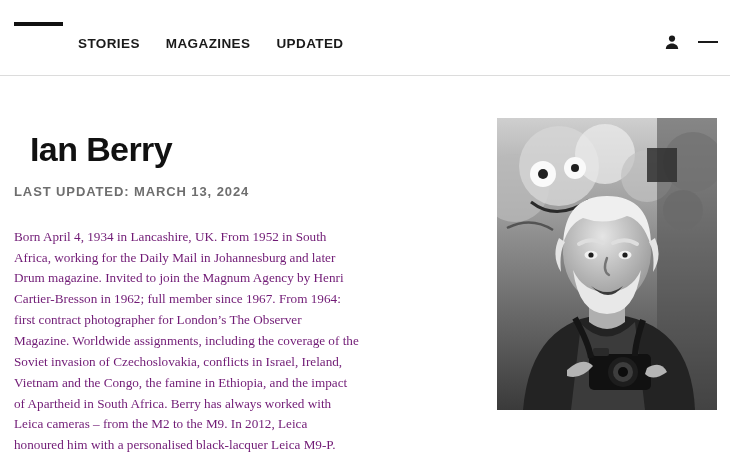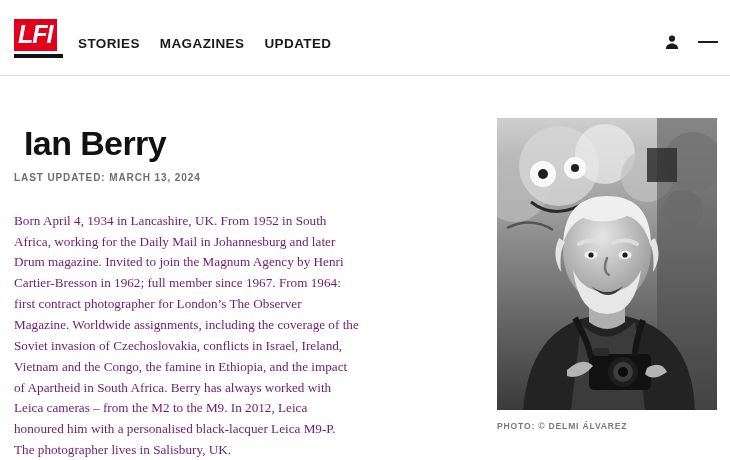--- a/index.html
+++ b/index.html
@@ -47,21 +47,21 @@
   }
   .logo-underline {
     margin-top: 3px;
     width: 49px; height: 4px;
     background: #111111;
   }
   .nav {
     position: absolute;
     left: 78px; top: 36px;
     display: flex;
-    gap: 20px;
+    gap: 26px;
     align-items: flex-start;
   }
   .nav a {
     color: #1a1a1a;
     font-size: 13.5px;
     font-weight: 700;
     letter-spacing: 0.4px;
     text-decoration: none;
     white-space: nowrap;
   }
@@ -97,25 +97,25 @@
     left: 14px; top: 40px;
     width: 450px;
   }
   .title {
     font-family: "Liberation Sans", sans-serif;
     font-weight: 700;
     font-size: 34px;
     line-height: 1.05;
     color: #111111;
     letter-spacing: -0.6px;
-    margin: 10px;
+    margin: 16px;
   }
   .updated {
     margin-top: 0;
-    font-size: 10px;
+    font-size: 13px;
     font-weight: 700;
     letter-spacing: 0.9px;
     color: #6e6e6e;
   }
   .bio {
     margin-top: 28px;
     width: 345px;
     font-family: "Liberation Serif", serif;
     font-size: 13.2px;
     line-height: 1.58;
@@ -146,21 +146,20 @@
   }
 </style>
 </head>
 <body>
 
 <div id="page">
 
   <div class="header">
 
     <div class="logo-wrap">
-      <div class="logo-mark">LFI</div>
       <div class="logo-underline"></div>
     </div>
 
     <nav class="nav">
       <a href="#">STORIES</a>
       <a href="#">MAGAZINES</a>
       <a href="#">UPDATED</a>
     </nav>
 
     <div class="header-right">
@@ -254,17 +253,16 @@
             <circle cx="126" cy="254" r="5" fill="#0c0c0c"></circle>
             <rect x="96" y="230" width="16" height="8" rx="2" fill="#2a2a2a"></rect>
             <path d="M70 252 q16 -14 26 -4 q-12 14 -26 10 z" fill="#bdb2a8"></path>
             <path d="M150 250 q14 -8 20 4 q-14 10 -22 2 z" fill="#bdb2a8"></path>
 
             <path d="M78 200 q14 26 16 40" stroke="#151515" stroke-width="6" fill="none"></path>
             <path d="M146 202 q-8 24 -8 36" stroke="#151515" stroke-width="6" fill="none"></path>
           </g>
         </svg>
       </div>
-      <div class="photo-caption">PHOTO: © DELMI ÁLVAREZ</div>
     </div>
 
   </div>
 </div>
 
 </body></html>

